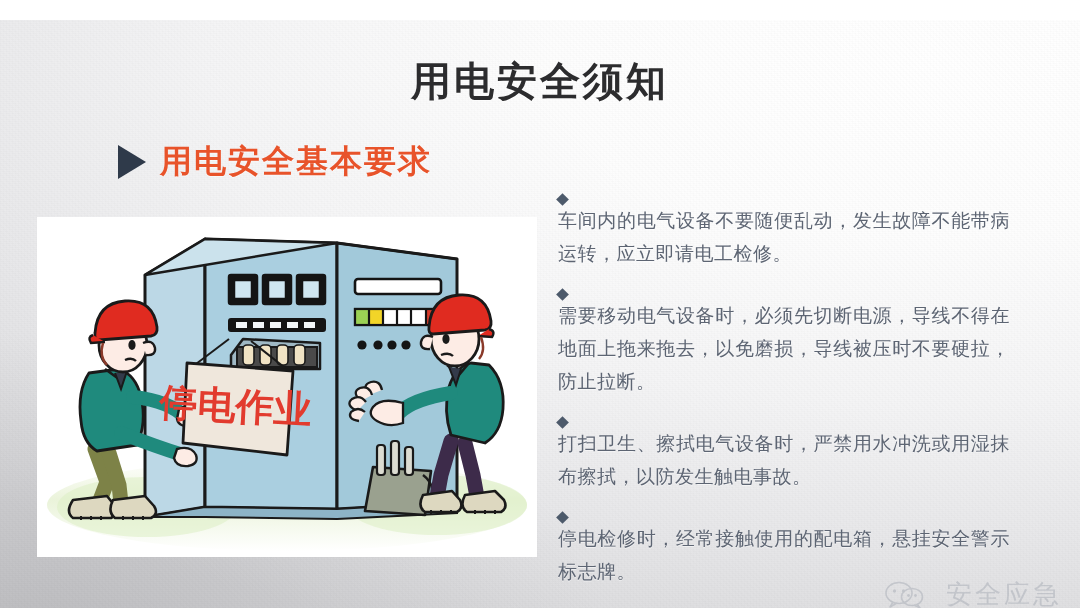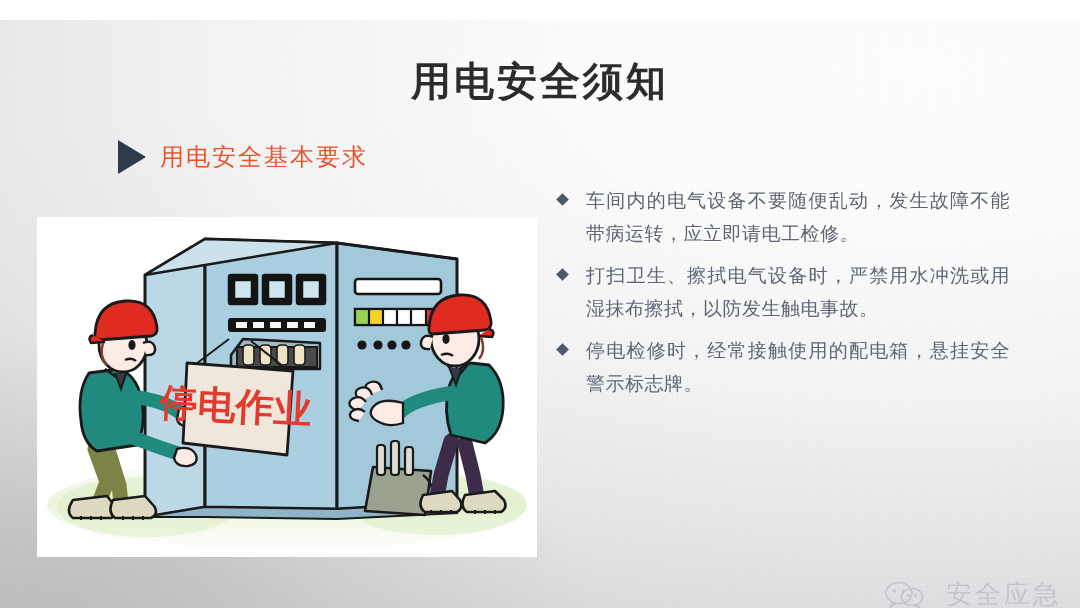--- a/index.html
+++ b/index.html
@@ -71,22 +71,22 @@
     z-index: 6;
   }
   .tri-icon {
     width: 0; height: 0;
     border-top: 17px solid transparent;
     border-bottom: 17px solid transparent;
     border-left: 28px solid #2f3a4a;
     display: block;
   }
   .section-title {
-    font-size: 24px;
-    font-weight: normal;
+    font-size: 32px;
+    font-weight: bold;
     letter-spacing: 2px;
     color: #e8532a;
     text-shadow: 0 1px 1px rgba(255,255,255,.55);
   }
 
   
   .illus-wrap {
     position: absolute;
     left: 37px;
     top: 197px;
@@ -103,20 +103,21 @@
     position: absolute;
     left: 558px;
     top: 164px;
     width: 452px;
     z-index: 6;
   }
   .bullet-item {
     display: flex;
     align-items: flex-start;
     margin-bottom: 9px;
+    flex-direction: column;
   }
   .diamond {
     flex: 0 0 auto;
     width: 9px;
     height: 9px;
     background: #4d5a6b;
     transform: rotate(45deg);
     margin-top: 11px;
     margin-right: 19px;
   }
@@ -342,20 +343,24 @@
     </svg>
   </div>
 
   <div class="bullets">
     <div class="bullet-item">
       <span class="diamond"></span>
       <span class="bullet-text">车间内的电气设备不要随便乱动，发生故障不能带病运转，应立即请电工检修。</span>
     </div>
     <div class="bullet-item">
       <span class="diamond"></span>
+      <span class="bullet-text">需要移动电气设备时，必须先切断电源，导线不得在地面上拖来拖去，以免磨损，导线被压时不要硬拉，防止拉断。</span>
+    </div>
+    <div class="bullet-item">
+      <span class="diamond"></span>
       <span class="bullet-text">打扫卫生、擦拭电气设备时，严禁用水冲洗或用湿抹布擦拭，以防发生触电事故。</span>
     </div>
     <div class="bullet-item">
       <span class="diamond"></span>
       <span class="bullet-text">停电检修时，经常接触使用的配电箱，悬挂安全警示标志牌。</span>
     </div>
   </div>
 
   <div class="watermark">
     <svg width="40" height="28" viewBox="0 0 40 28">

